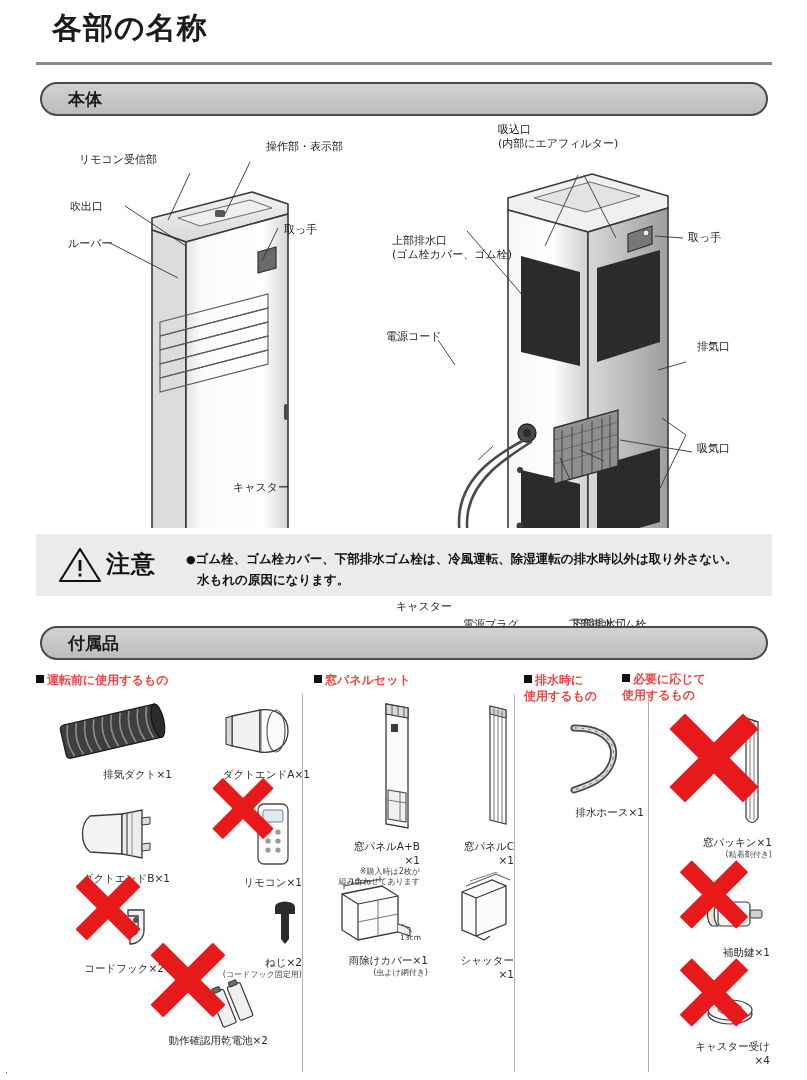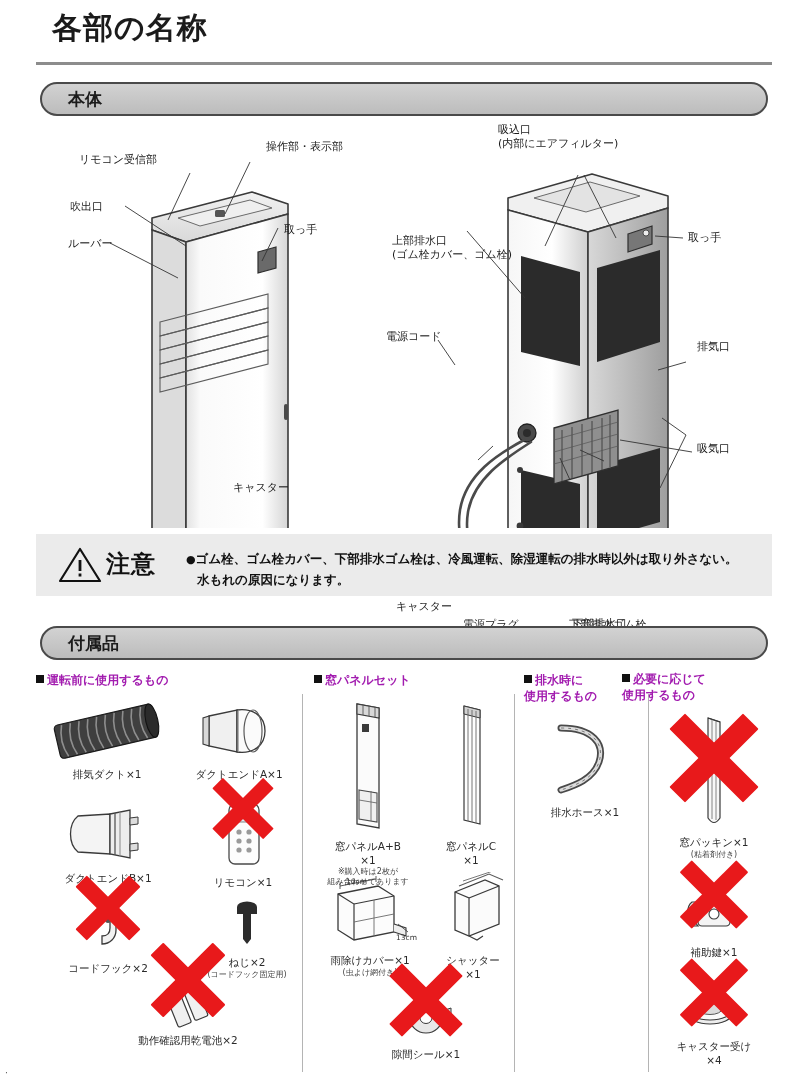--- a/index.html
+++ b/index.html
@@ -63,30 +63,30 @@
   .caution .txt{
     position:absolute;left:150px;top:15px;width:570px;
     font-size:12.5px;font-weight:bold;line-height:1.65;color:#111;
   }
   .caution .txt .bullet{font-size:11px;}
 
   
   .acc{position:absolute;left:36px;top:672px;width:736px;height:400px;}
   .acc-col{position:absolute;top:0;}
   .acc-head{
-    font-size:12px;font-weight:bold;color:#a21caf;line-height:1.35;
+    font-size:12px;font-weight:bold;color:#ef4444;line-height:1.35;
     white-space:pre-line;
   }
   .acc-head .sq{
     display:inline-block;width:8px;height:8px;background:#111;
     margin-right:3px;vertical-align:1px;
   }
   .vdiv{position:absolute;width:1px;background:#b4b4b4;}
 
-  .item{position:absolute;text-align:center;}
+  .item{position:absolute;text-align:right;}
   .item .art{position:relative;margin:0 auto;}
   .item .cap{
     font-size:10.5px;color:#2a2a2a;line-height:1.3;white-space:pre-line;
     margin-top:2px;
   }
   .item .subcap{font-size:8px;color:#444;line-height:1.25;white-space:pre-line;}
 
   
   .redx{position:absolute;pointer-events:none;}
   .redx b{
@@ -319,21 +319,21 @@
               <path d="M79,15 C75,25 75,37 79,47"></path>
             <path d="M88,15 C84,25 84,37 88,47"></path>
               <path d="M97,15 C93,25 93,37 97,47"></path>
           </g>
           <ellipse cx="105" cy="31" rx="6" ry="17" fill="#2b2b2b" stroke="#111" stroke-width="1.1"></ellipse>
         </g>
       </svg>
       <div class="cap">排気ダクト×1</div>
     </div>
 
-    <div class="item" style="left:144px;top:28px;width:118px;">
+    <div class="item" style="left:156px;top:28px;width:118px;">
       <svg width="96" height="62" viewBox="0 0 96 62" class="art">
         <path d="M18,16 L46,10 L46,52 L18,46 Z" fill="#f0f0f0" stroke="#3a3a3a" stroke-width="1.3"></path>
         <path d="M46,10 C62,8 74,16 74,31 C74,46 62,54 46,52 Z" fill="#fbfbfb" stroke="#3a3a3a" stroke-width="1.3"></path>
         <ellipse cx="62" cy="31" rx="9" ry="21" fill="none" stroke="#5a5a5a" stroke-width="1.2"></ellipse>
         <path d="M18,16 L12,18 L12,44 L18,46 Z" fill="#d8d8d8" stroke="#3a3a3a" stroke-width="1.1"></path>
         <path d="M47,11 L47,51" stroke="#6a6a6a" stroke-width="1"></path>
       </svg>
       <div class="cap">ダクトエンドA×1</div>
     </div>
 
@@ -474,32 +474,20 @@
         <path d="M16,20 L30,26 L30,64" fill="none" stroke="#3a3a3a" stroke-width="1.2"></path>
         <path d="M30,26 L60,14" fill="none" stroke="#3a3a3a" stroke-width="1.2"></path>
         <path d="M20,14 L50,2 L64,8" fill="none" stroke="#5a5a5a" stroke-width="1.1"></path>
         <path d="M24,9 L54,-1" fill="none" stroke="#7a7a7a" stroke-width="1"></path>
         <path d="M30,64 L38,68 L44,64" fill="none" stroke="#3a3a3a" stroke-width="1.1"></path>
       </svg>
       <div class="cap">シャッター
 ×1</div>
     </div>
 
-    <div class="item" style="left:330px;top:322px;width:120px;">
-      <svg width="62" height="48" viewBox="0 0 62 48" class="art">
-        <ellipse cx="31" cy="24" rx="16" ry="15" fill="#e8e8e8" stroke="#3a3a3a" stroke-width="1.2"></ellipse>
-        <ellipse cx="31" cy="24" rx="6" ry="5.5" fill="#fff" stroke="#3a3a3a" stroke-width="1"></ellipse>
-        <path d="M44,18 L56,14 L56,22 L44,26 Z" fill="#d5d5d5" stroke="#3a3a3a" stroke-width="1"></path>
-      </svg>
-      <div class="redx" style="left:50%;top:6px;width:0;height:0;">
-        <b style="width:86px;height:18px;margin-left:-43px;margin-top:-9px;transform:rotate(45deg);"></b>
-        <b style="width:86px;height:18px;margin-left:-43px;margin-top:-9px;transform:rotate(-45deg);"></b>
-      </div>
-      <div class="cap">隙間シール×1</div>
-    </div>
 
     <div class="acc-col" style="left:488px;width:124px;">
       <div class="acc-head"><span class="sq"></span><span>排水時に
 使用するもの</span></div>
     </div>
 
     <div class="item" style="left:490px;top:48px;width:118px;">
       <svg width="92" height="80" viewBox="0 0 92 80" class="art">
         <path d="M22,8 C54,8 66,24 60,42 C54,60 34,66 22,70" fill="none" stroke="#4a4a4a" stroke-width="7" stroke-linecap="round"></path>
         <path d="M22,8 C54,8 66,24 60,42 C54,60 34,66 22,70" fill="none" stroke="#dcdcdc" stroke-width="3.4" stroke-linecap="round"></path>

